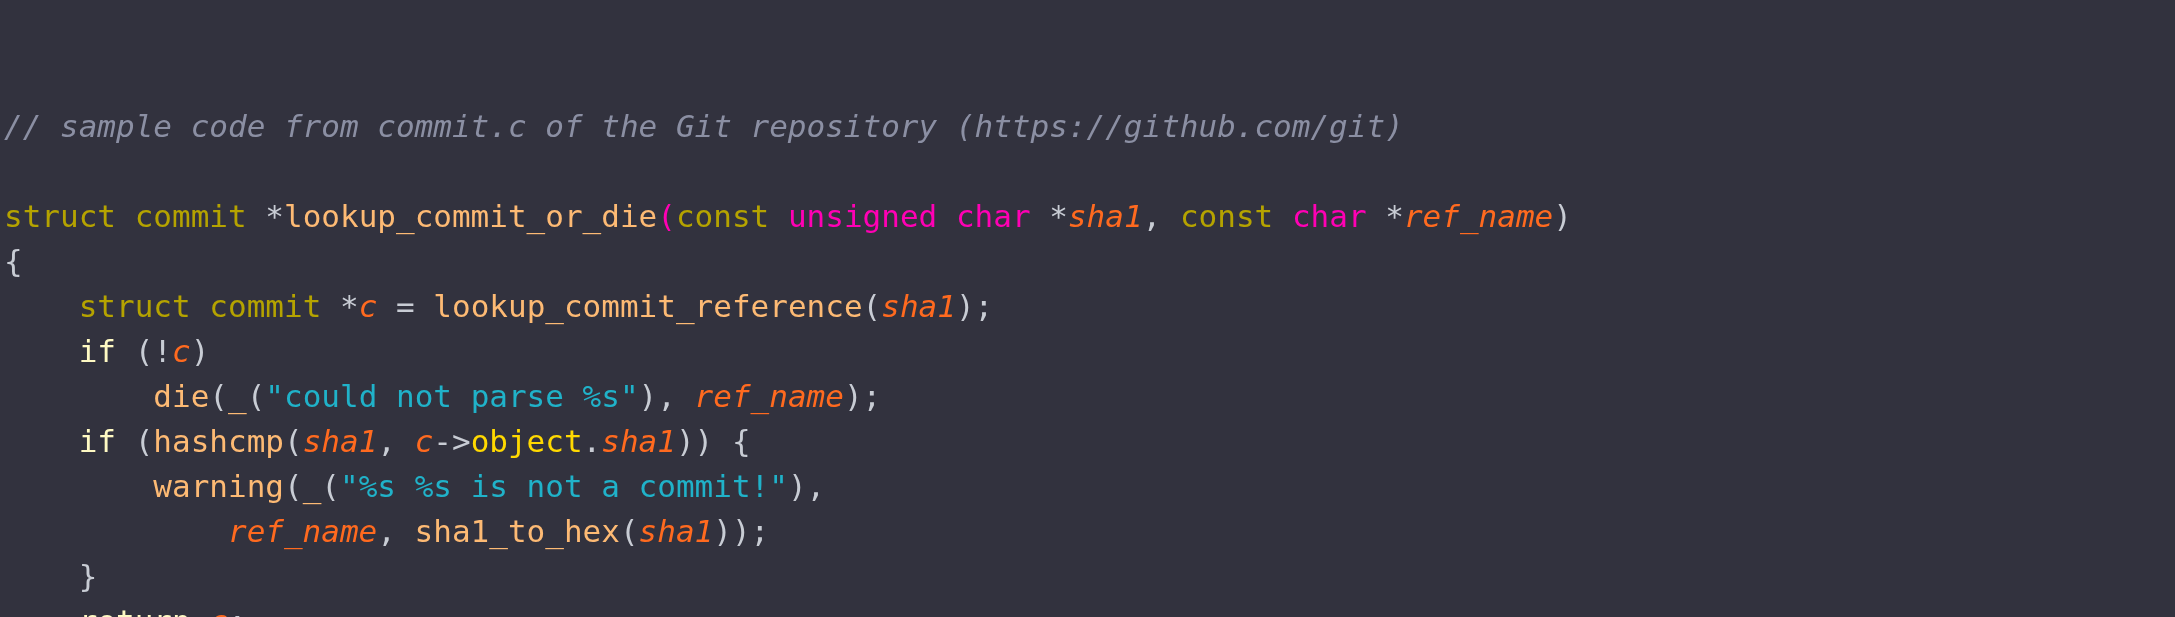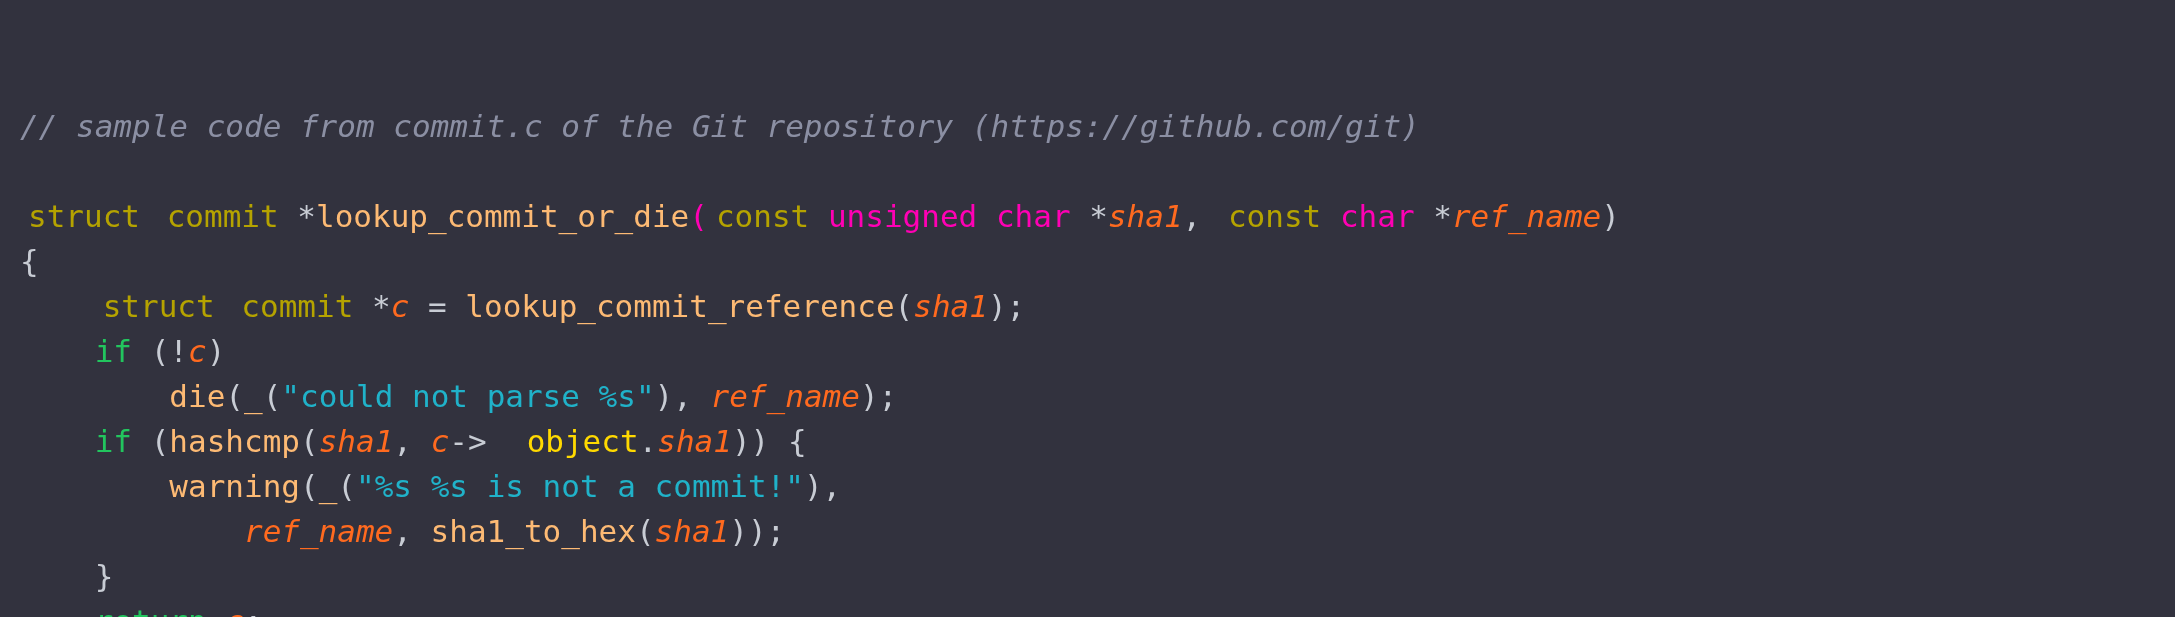--- a/index.html
+++ b/index.html
@@ -5,43 +5,43 @@
   html, body {
     margin: 0;
     padding: 0;
     background: #32323e;
   }
   #code-surface {
     width: 2131px;
     height: 617px;
     background: #32323e;
     box-sizing: border-box;
-    padding: 14px 0 0 20px;
+    padding: 14px 0 0 4px;
     overflow: hidden;
     font-family: "DejaVu Sans Mono", "Liberation Mono", monospace;
     font-size: 31px;
     line-height: 45px;
     letter-spacing: 0px;
     white-space: pre;
     -webkit-font-smoothing: antialiased;
   }
   .line {
     height: 45px;
     white-space: pre;
   }
   
   .c-comment   { color: #8b8fa3; font-style: italic; }
   .c-punct     { color: #c8ccd4; }
-  .c-type      { color: #b5a300; margin-left: 8px; }
-  .c-keyword   { color: #22c55e; }
+  .c-type      { color: #b5a300; }
+  .c-keyword   { color: #fef9c3; }
   .c-kwbold    { color: #ff00b4; font-weight: normal; }
   .c-func      { color: #fdba74; }
   .c-var       { color: #ff6a1f; font-style: italic; }
   .c-string    { color: #20b2c9; }
-  .c-member    { color: #ffd900; margin-left: 40px; }
+  .c-member    { color: #ffd900; }
   .c-paren-pink{ color: #ff00b4; }
 </style>
 </head>
 <body>
 
 <div id="code-surface">
   <div id="code-lines"><div class="line"><span class="c-comment">// sample code from commit.c of the Git repository (https://github.com/git)</span></div><div class="line">&nbsp;</div><div class="line"><span class="c-type">struct</span><span class="c-punct"> </span><span class="c-type">commit</span><span class="c-punct"> </span><span class="c-punct">*</span><span class="c-func">lookup_commit_or_die</span><span class="c-paren-pink">(</span><span class="c-type">const</span><span class="c-punct"> </span><span class="c-kwbold">unsigned char</span><span class="c-punct"> </span><span class="c-punct">*</span><span class="c-var">sha1</span><span class="c-punct">, </span><span class="c-type">const</span><span class="c-punct"> </span><span class="c-kwbold">char</span><span class="c-punct"> </span><span class="c-punct">*</span><span class="c-var">ref_name</span><span class="c-punct">)</span></div><div class="line"><span class="c-punct">{</span></div><div class="line"><span class="c-punct">    </span><span class="c-type">struct</span><span class="c-punct"> </span><span class="c-type">commit</span><span class="c-punct"> </span><span class="c-punct">*</span><span class="c-var">c</span><span class="c-punct"> = </span><span class="c-func">lookup_commit_reference</span><span class="c-punct">(</span><span class="c-var">sha1</span><span class="c-punct">);</span></div><div class="line"><span class="c-punct">    </span><span class="c-keyword">if</span><span class="c-punct"> (!</span><span class="c-var">c</span><span class="c-punct">)</span></div><div class="line"><span class="c-punct">        </span><span class="c-func">die</span><span class="c-punct">(</span><span class="c-func">_</span><span class="c-punct">(</span><span class="c-string">"could not parse %s"</span><span class="c-punct">), </span><span class="c-var">ref_name</span><span class="c-punct">);</span></div><div class="line"><span class="c-punct">    </span><span class="c-keyword">if</span><span class="c-punct"> (</span><span class="c-func">hashcmp</span><span class="c-punct">(</span><span class="c-var">sha1</span><span class="c-punct">, </span><span class="c-var">c</span><span class="c-punct">-&gt;</span><span class="c-member">object</span><span class="c-punct">.</span><span class="c-var">sha1</span><span class="c-punct">)) {</span></div><div class="line"><span class="c-punct">        </span><span class="c-func">warning</span><span class="c-punct">(</span><span class="c-func">_</span><span class="c-punct">(</span><span class="c-string">"%s %s is not a commit!"</span><span class="c-punct">),</span></div><div class="line"><span class="c-punct">            </span><span class="c-var">ref_name</span><span class="c-punct">, </span><span class="c-func">sha1_to_hex</span><span class="c-punct">(</span><span class="c-var">sha1</span><span class="c-punct">));</span></div><div class="line"><span class="c-punct">    }</span></div><div class="line"><span class="c-punct">    </span><span class="c-keyword">return</span><span class="c-punct"> </span><span class="c-var">c</span><span class="c-punct">;</span></div></div>
 </div>
 
 </body></html>

